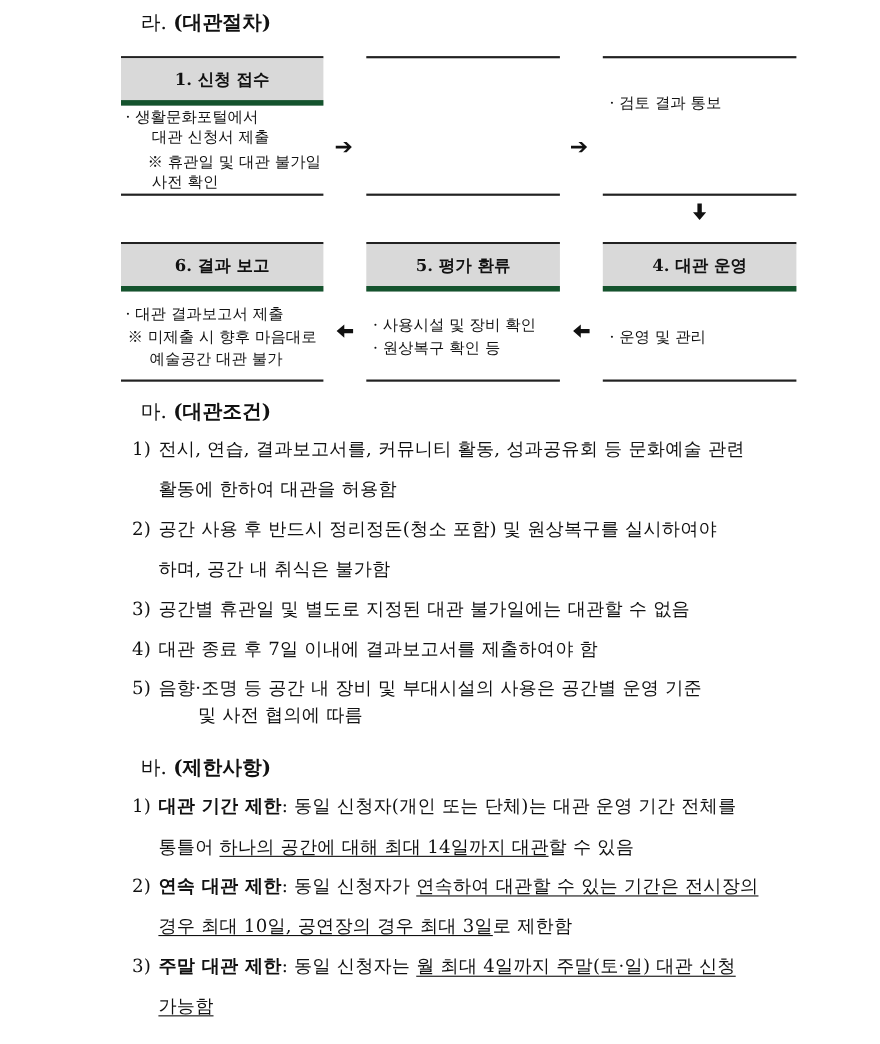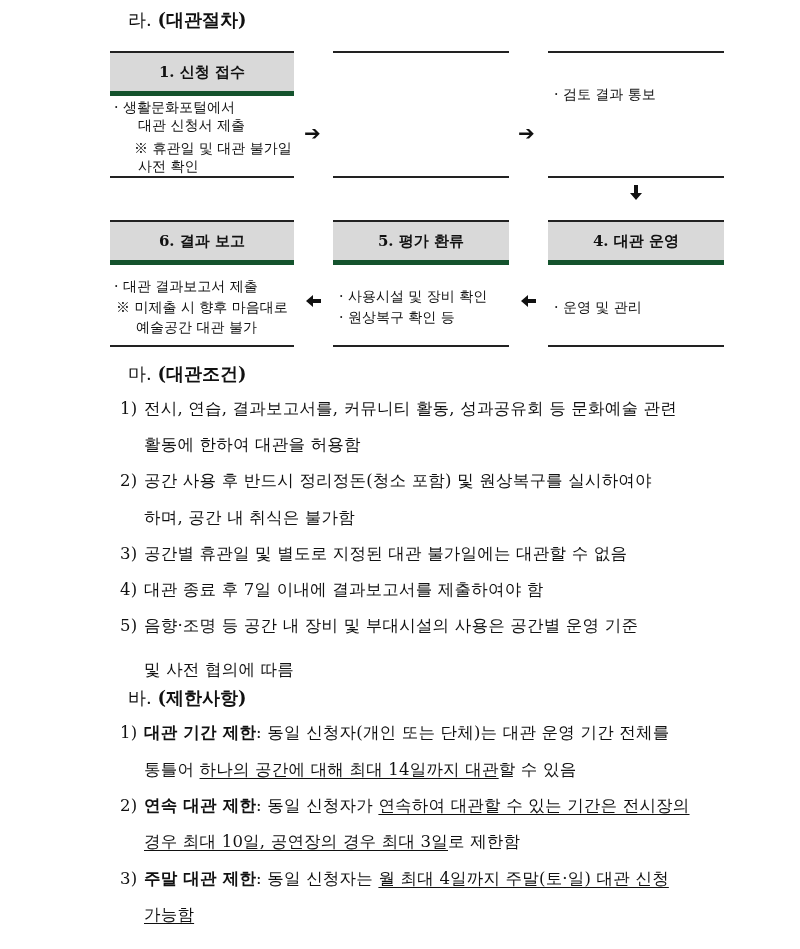--- a/index.html
+++ b/index.html
@@ -131,21 +131,21 @@
   <span class="num">3)</span><span>공간별 휴관일 및 별도로 지정된 대관 불가일에는 대관할 수 없음</span>
 </div>
 
 <div class="item" style="top:579px;">
   <span class="num">4)</span><span>대관 종료 후 7일 이내에 결과보고서를 제출하여야 함</span>
 </div>
 
 <div class="item" style="top:615px;">
   <span class="num">5)</span><span>음향·조명 등 공간 내 장비 및 부대시설의 사용은 공간별 운영 기준</span>
 </div>
-<div class="cont" style="top:659px;">및 사전 협의에 따름</div>
+<div class="cont" style="top:639px;margin-left:36px;">및 사전 협의에 따름</div>
 
 <div class="abs sec-title" style="top:686px;">
   <span>바.</span>
   <b>(제한사항)</b>
 </div>
 
 <div class="item" style="top:722px;">
   <span class="num">1)</span><b>대관 기간 제한</b><span>: 동일 신청자(개인 또는 단체)는 대관 운영 기간 전체를</span>
 </div>
 <div class="cont" style="top:759px;text-align:center;">

